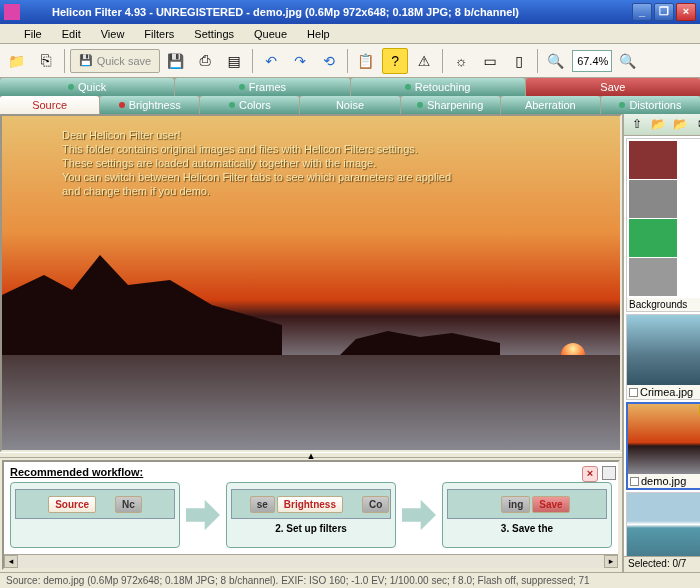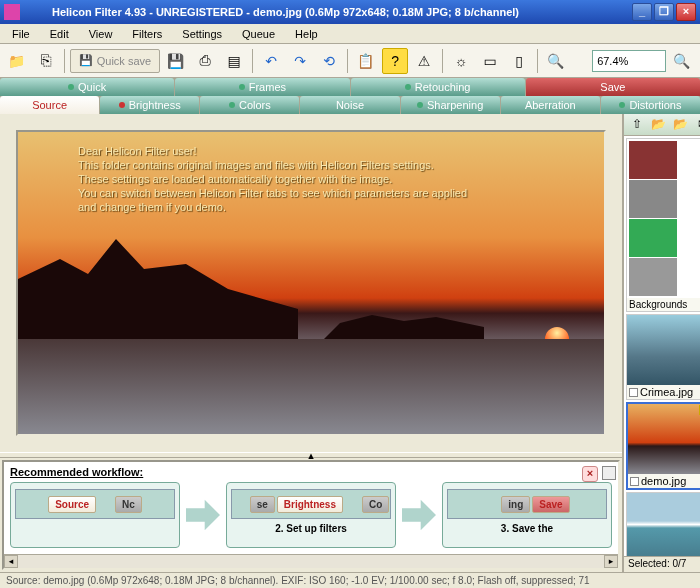--- a/index.html
+++ b/index.html
@@ -3,35 +3,35 @@
 <meta charset="utf-8">
 <style>
 * { margin: 0; padding: 0; box-sizing: border-box; font-family: Tahoma, sans-serif; font-size: 11px; }
 body { width: 700px; height: 588px; background: #ece9d8; overflow: hidden; }
 .titlebar { height: 24px; background: linear-gradient(#3b77dd, #1e49b0); display: flex; align-items: center; padding: 0 4px; color: #fff; gap: 28px; }
 .titlebar .icon { width: 16px; height: 16px; background: #d4a; margin-right: 4px; }
 .titlebar .title { font-weight: bold; flex: 1; }
 .winbtns { display: flex; gap: 2px; }
 .winbtn { width: 20px; height: 18px; background: linear-gradient(#7ba7e8,#3564c0); border: 1px solid #2a4d99; border-radius: 2px; color: #fff; text-align: center; line-height: 14px; font-weight: bold; cursor: pointer; }
 .winbtn.close { background: linear-gradient(#e88,#c33); border-color: #922; }
-.menubar { height: 20px; background: #ece9d8; display: flex; align-items: center; padding: 0 8px; gap: 12px; border-bottom: 1px solid #aca899; }
+.menubar { height: 20px; background: #ece9d8; display: flex; align-items: center; padding: 0 20px; gap: 12px; border-bottom: 1px solid #aca899; }
 .menubar .mi { cursor: pointer; padding: 1px 4px; }
 .toolbar { height: 34px; background: #f6f4ec; display: flex; align-items: center; padding: 2px 4px; gap: 3px; border-bottom: 1px solid #aca899; }
 .tbtn { width: 26px; height: 26px; border: 1px solid transparent; border-radius: 2px; display: flex; align-items: center; justify-content: center; cursor: pointer; font-size: 14px; }
 .tsep { width: 1px; height: 24px; background: #aca899; margin: 0 2px; }
 .quicksave { height: 24px; padding: 0 8px; border: 1px solid #aca899; background: #f0ecdc; border-radius: 2px; display: flex; align-items: center; gap: 4px; color: #888; }
-.zoomdisp { height: 22px; width: 74px; border: 1px solid #7a9; background: #fff; display: flex; align-items: center; padding: 0 4px; font-size: 11px; margin-left: 20px; }
+.zoomdisp { height: 22px; width: 40px; border: 1px solid #7a9; background: #fff; display: flex; align-items: center; padding: 0 4px; font-size: 11px; }
 .tabrow { height: 18px; display: flex; gap: 1px; background: #a8a794; }
 .tab { flex: 1; background: linear-gradient(#b3ded4,#5a9c8a); color: #fff; display: flex; align-items: center; justify-content: center; border-radius: 3px 3px 0 0; font-size: 10px; cursor: pointer; gap: 4px; }
 .tab .dot { width: 6px; height: 6px; border-radius: 50%; background: #4a7; }
 .tab.active { background: linear-gradient(#fff,#f5f0e5); color: #b22; }
 .tab.save { background: linear-gradient(#d66,#a33); }
 .content { display: flex; height: 458px; }
 .leftpane { flex: 1; display: flex; flex-direction: column; border-right: 2px solid #aca899; }
-.imgview { flex: 1; background: linear-gradient(#e8c070 0%, #e89040 35%, #d04010 55%, #3a1818 60%, #8a8890 75%, #6a6870 100%); position: relative; border: 2px inset #ece9d8; margin: 16px; overflow: hidden; }
+.imgview { flex: 1; background: linear-gradient(#e8c070 0%, #e89040 35%, #d04010 55%, #3a1818 60%, #8a8890 75%, #6a6870 100%); position: relative; border: 2px inset #ece9d8; margin: 0; overflow: hidden; }
 .imgview .silhouette { position: absolute; bottom: 95px; left: 0; width: 280px; height: 100px; background: #1a0808; clip-path: polygon(0 100%, 0 40%, 15% 20%, 25% 35%, 35% 0%, 45% 30%, 60% 25%, 75% 50%, 100% 70%, 100% 100%); }
 .imgview .sil2 { position: absolute; bottom: 95px; right: 120px; width: 160px; height: 40px; background: #1a0808; clip-path: polygon(0 100%, 10% 60%, 30% 40%, 50% 55%, 70% 45%, 100% 70%, 100% 100%); }
 .imgview .sun { position: absolute; bottom: 95px; right: 35px; width: 24px; height: 12px; background: radial-gradient(circle at center, #fff0a0, #ff6020); border-radius: 12px 12px 0 0; }
 .imgview .water { position: absolute; bottom: 0; left: 0; right: 0; height: 95px; background: linear-gradient(#4a3838, #888890); }
 .overlaytext { position: absolute; top: 12px; left: 60px; color: #f8e8b0; font-size: 11px; line-height: 14px; text-shadow: 1px 1px 1px #604010; }
 .splitter { height: 6px; background: #ece9d8; border-top: 1px solid #fff; border-bottom: 1px solid #aca899; display: flex; align-items: center; justify-content: center; cursor: ns-resize; }
 .workflow { height: 110px; background: #fff; border: 2px inset #ece9d8; margin: 2px; padding: 4px 6px; position: relative; }
 .workflow h4 { font-size: 11px; font-weight: bold; text-decoration: underline; margin-bottom: 4px; }
 .wfclose { position: absolute; top: 4px; right: 20px; width: 16px; height: 16px; border: 1px solid #c88; background: #fdd; color: #a22; text-align: center; line-height: 13px; border-radius: 3px; cursor: pointer; font-weight: bold; }
 .wfdock { position: absolute; top: 4px; right: 2px; width: 14px; height: 14px; border: 1px solid #888; background: #eee; cursor: pointer; }

